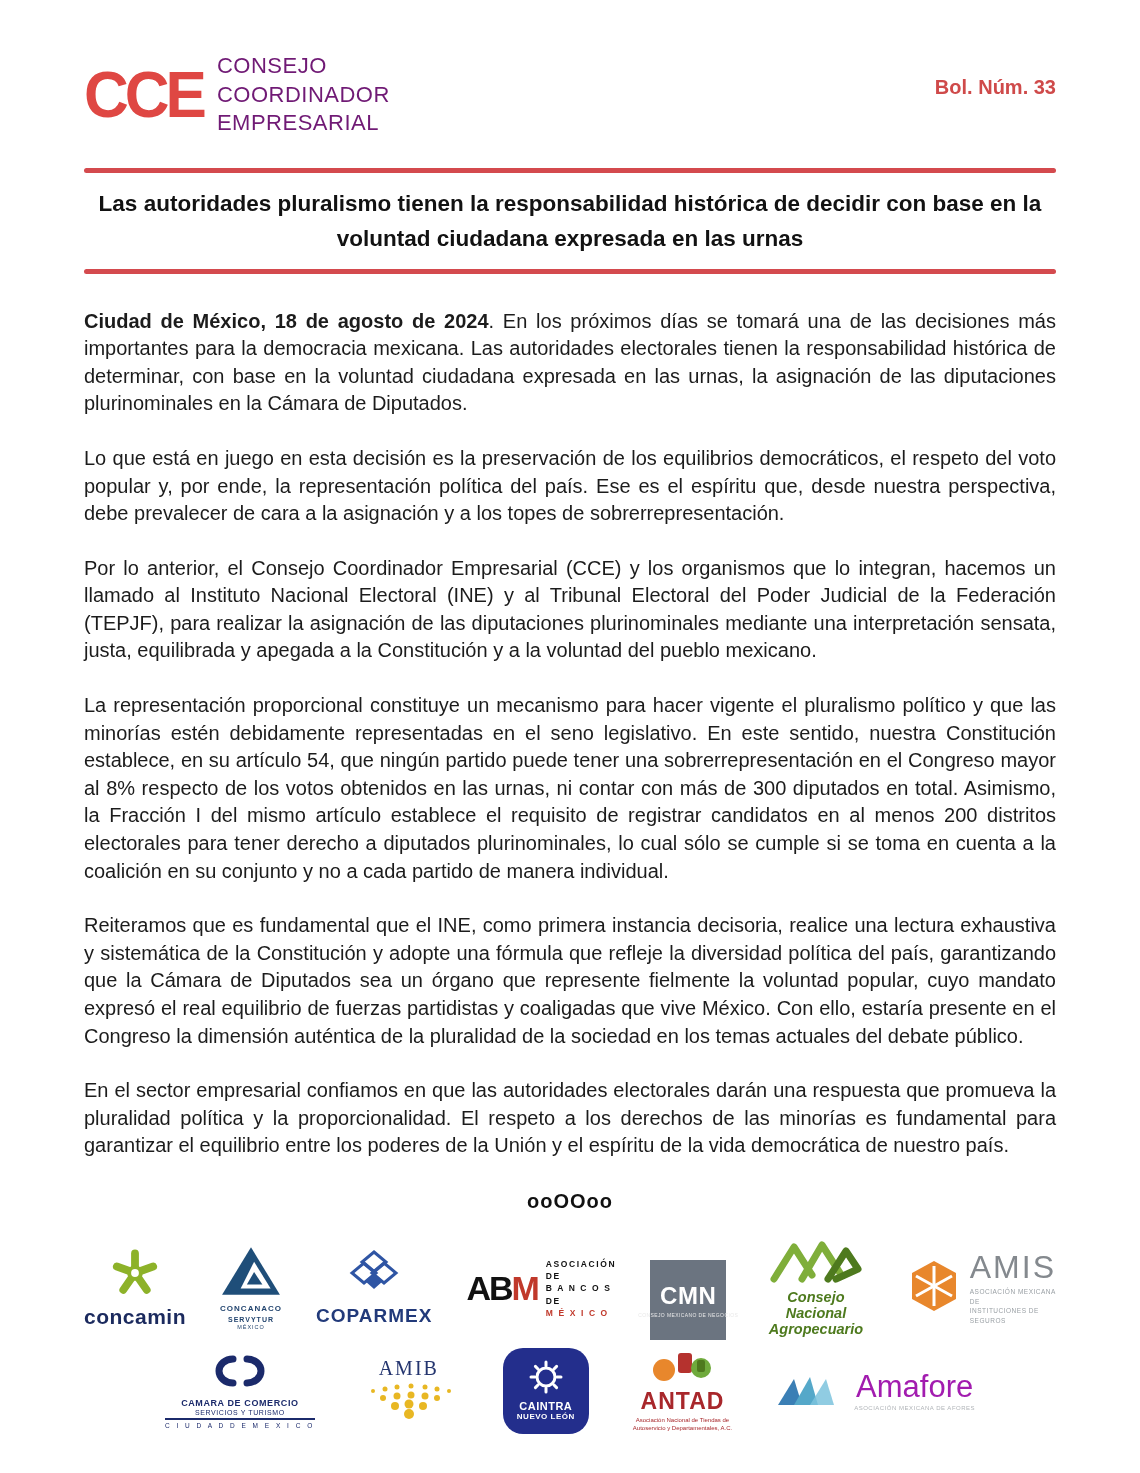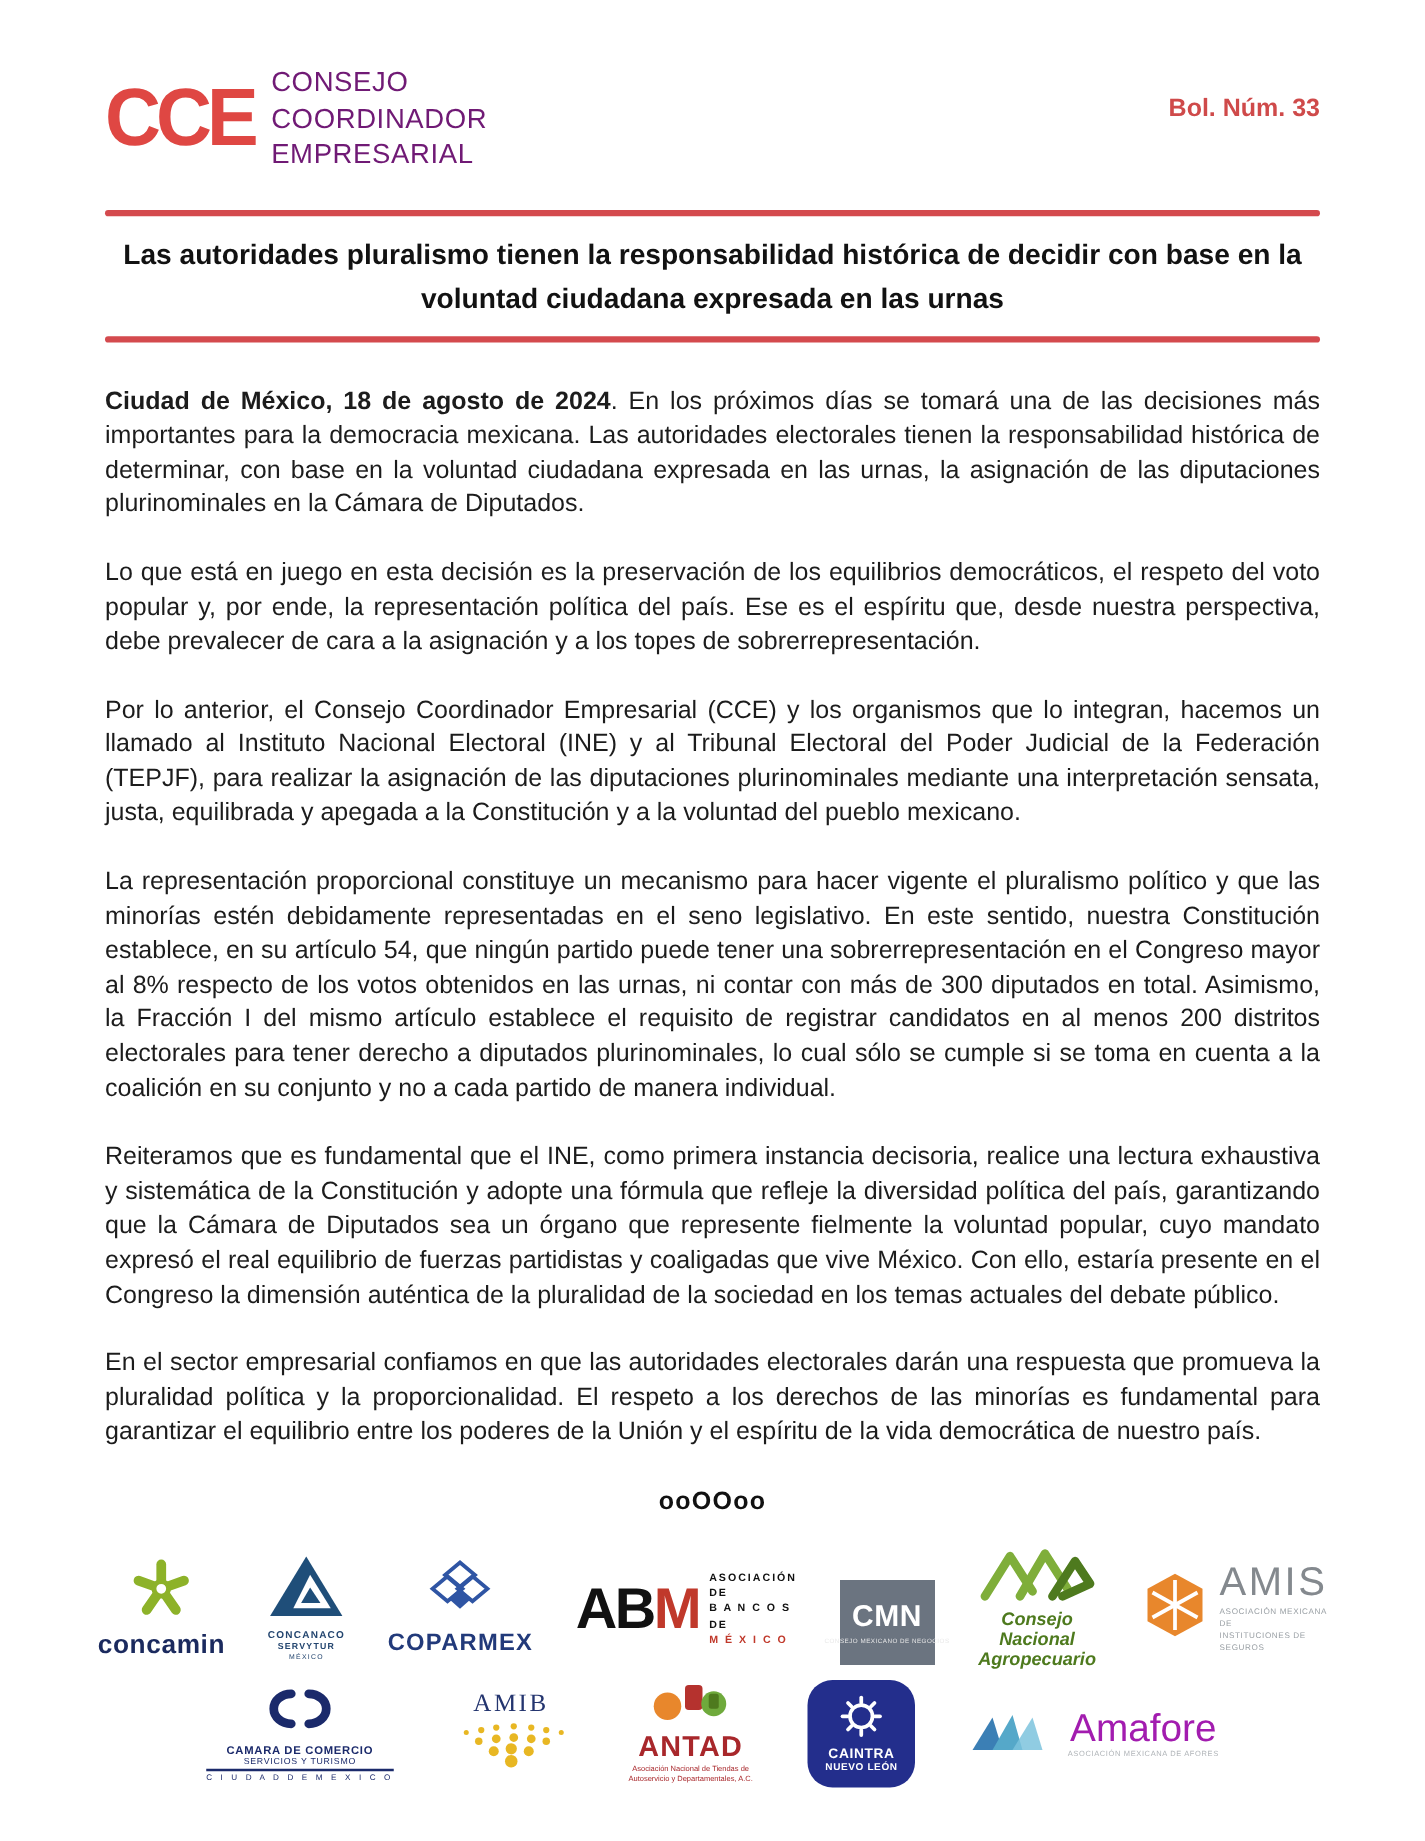--- a/index.html
+++ b/index.html
@@ -29,27 +29,27 @@
   
   .logo-row{display:flex;justify-content:center;align-items:center;gap:34px;}
   .logo-row-2{margin-top:8px;gap:44px;}
   .logo{display:flex;flex-direction:column;align-items:center;text-align:center;}
   .logo-h{flex-direction:row;gap:8px;align-items:center;}
 
   .concamin-text{color:#1b2a5e;font-weight:bold;font-size:21px;letter-spacing:0.5px;margin-top:2px;}
   .concanaco-lines{color:#23456f;font-size:8px;font-weight:bold;letter-spacing:1px;line-height:1.35;margin-top:3px;}
   .coparmex-text{color:#223a7a;font-weight:800;font-size:19px;letter-spacing:1px;margin-top:6px;}
 
-  .abm-mark{font-size:46px;font-weight:800;letter-spacing:-2px;line-height:1;}
+  .abm-mark{font-size:34px;font-weight:800;letter-spacing:-2px;line-height:1;}
   .abm-mark .ab{color:#111;}
   .abm-mark .m{color:#c0392b;}
   .abm-lines{text-align:left;font-size:8.5px;font-weight:bold;letter-spacing:1.6px;line-height:1.45;color:#111;}
   .abm-lines .mx{color:#c0392b;}
 
-  .cmn-box{width:76px;height:68px;background:#6b7480;display:flex;flex-direction:column;align-items:center;justify-content:center;margin-top:23px;}
+  .cmn-box{width:76px;height:80px;background:#6b7480;display:flex;flex-direction:column;align-items:center;justify-content:center;margin-top:23px;}
   .cmn-acronym{color:#fff;font-weight:800;font-size:24px;letter-spacing:0.5px;}
   .cmn-sub{color:#e8e8e8;font-size:5px;letter-spacing:0.4px;margin-top:2px;white-space:nowrap;}
 
   .cna-text{color:#4e7a1e;font-weight:bold;font-style:italic;font-size:14.5px;margin-top:2px;}
 
   .amis-text{color:#84898e;font-size:32px;letter-spacing:2px;line-height:1;}
   .amis-sub{color:#9aa0a5;font-size:6.5px;letter-spacing:0.5px;line-height:1.5;text-align:left;margin-top:4px;}
 
   .camara-lines{margin-top:4px;}
   .camara-l1{color:#1b2a6b;font-weight:bold;font-size:9px;letter-spacing:0.6px;text-align:center;}
@@ -240,36 +240,20 @@
             <circle cx="26" cy="11" r="2.5"></circle>
             <circle cx="38" cy="9" r="2.5"></circle>
             <circle cx="52" cy="8" r="2.5"></circle>
             <circle cx="66" cy="9" r="2.5"></circle>
             <circle cx="78" cy="11" r="2.5"></circle>
             <circle cx="90" cy="13" r="2"></circle>
         </svg>
       </span>
     </div>
 
-
-    <div class="logo">
-      <span>
-        <svg width="64" height="34" viewBox="0 0 64 34">
-          <circle cx="14" cy="20" r="11" fill="#e8872c"></circle>
-          <rect x="28" y="3" width="14" height="20" rx="3" fill="#b5322e"></rect>
-          <circle cx="51" cy="18" r="10" fill="#6faa3c"></circle>
-          <rect x="47" y="10" width="8" height="12" rx="2" fill="#4e7a1e"></rect>
-        </svg>
-      </span>
-      <div class="antad-text">ANTAD</div>
-      <div class="antad-sub">
-        <div>Asociación Nacional de Tiendas de</div>
-        <div>Autoservicio y Departamentales, A.C.</div>
-      </div>
-    </div>
 
     <div class="logo">
       <div class="caintra-box">
         <span>
           <svg width="34" height="34" viewBox="0 0 34 34">
             <circle cx="17" cy="17" r="9" fill="none" stroke="#ffffff" stroke-width="3"></circle>
             <g stroke="#ffffff" stroke-width="3" stroke-linecap="round">
               <line x1="17" y1="2" x2="17" y2="6"></line>
                 <line x1="17" y1="28" x2="17" y2="32"></line>
               <line x1="2" y1="17" x2="6" y2="17"></line>
@@ -279,20 +263,36 @@
               <line x1="6.4" y1="27.6" x2="9.2" y2="24.8"></line>
                 <line x1="24.8" y1="9.2" x2="27.6" y2="6.4"></line>
             </g>
           </svg>
         </span>
         <div class="caintra-l1">CAINTRA</div>
         <div class="caintra-l2">NUEVO LEÓN</div>
       </div>
     </div>
 
+    <div class="logo">
+      <span>
+        <svg width="64" height="34" viewBox="0 0 64 34">
+          <circle cx="14" cy="20" r="11" fill="#e8872c"></circle>
+          <rect x="28" y="3" width="14" height="20" rx="3" fill="#b5322e"></rect>
+          <circle cx="51" cy="18" r="10" fill="#6faa3c"></circle>
+          <rect x="47" y="10" width="8" height="12" rx="2" fill="#4e7a1e"></rect>
+        </svg>
+      </span>
+      <div class="antad-text">ANTAD</div>
+      <div class="antad-sub">
+        <div>Asociación Nacional de Tiendas de</div>
+        <div>Autoservicio y Departamentales, A.C.</div>
+      </div>
+    </div>
+
     <div class="logo logo-h">
       <span>
         <svg width="70" height="36" viewBox="0 0 70 36">
           <polygon points="2,34 18,8 26,34" fill="#3b7fb5"></polygon>
           <polygon points="18,34 34,6 42,34" fill="#55a8c9"></polygon>
           <polygon points="34,34 50,8 58,34" fill="#7cc3dd" opacity="0.85"></polygon>
         </svg>
       </span>
       <div>
         <div class="amafore-text">Amafore</div>

